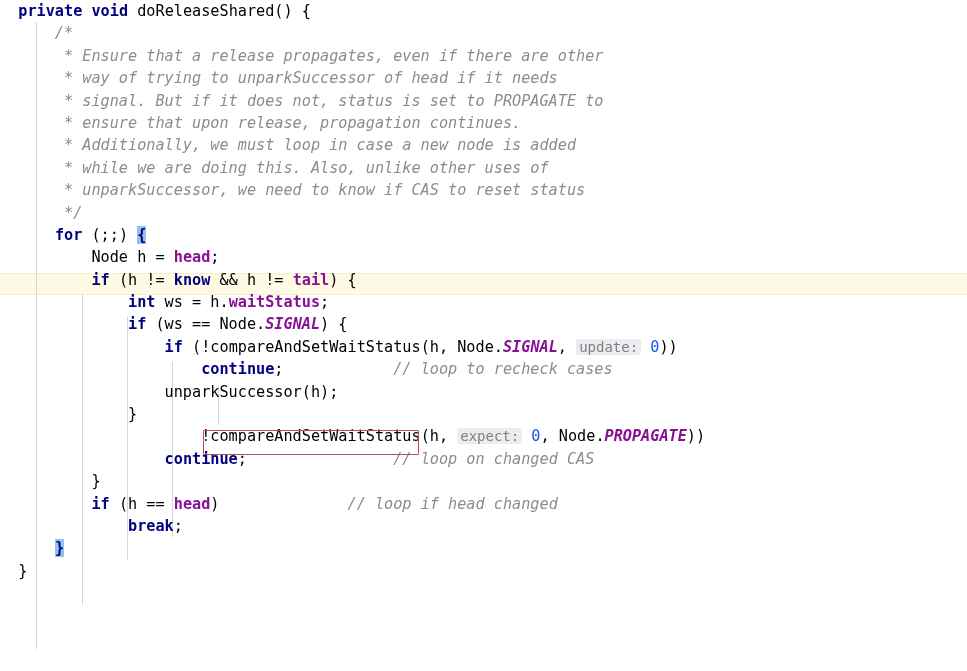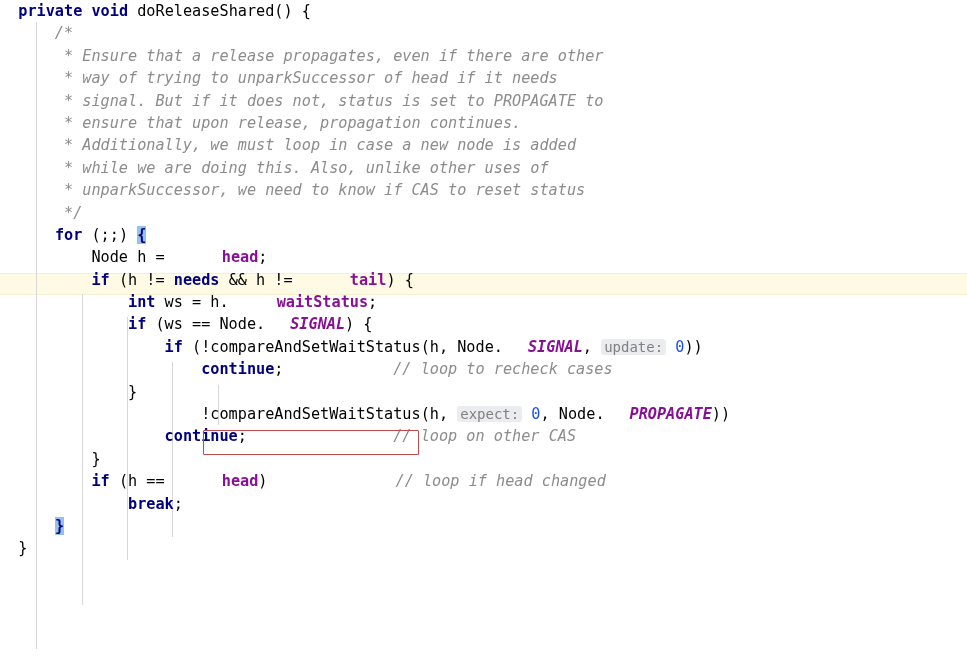--- a/index.html
+++ b/index.html
@@ -58,22 +58,22 @@
     line-height: 22.4px;
     white-space: pre;
     font-size: 15.2px;
     font-family: "DejaVu Sans Mono", "Liberation Mono", monospace;
     color: #000000;
     letter-spacing: 0px;
   }
 
   
   .kw        { color: #000080; font-weight: bold; }
-  .field     { color: #871094; font-weight: bold; margin-left: 48px; }
-  .static-f  { color: #871094; font-weight: bold; font-style: italic; margin-left: 25px; }
+  .field     { color: #871094; font-weight: bold; }
+  .static-f  { color: #871094; font-weight: bold; font-style: italic; }
   .static-m  { color: #000000; }
   .num       { color: #1750eb; }
   .plain     { color: #000000; }
   .comment   { color: #8c8c8c; font-style: italic; }
 
   
   .brace-match {
     background: #93c3eb;
     color: #000080;
     font-weight: bold;
@@ -127,37 +127,38 @@
     <div class="line"><span class="comment">       * ensure that upon release, propagation continues.</span></div>
     <div class="line"><span class="comment">       * Additionally, we must loop in case a new node is added</span></div>
     <div class="line"><span class="comment">       * while we are doing this. Also, unlike other uses of</span></div>
     <div class="line"><span class="comment">       * unparkSuccessor, we need to know if CAS to reset status</span></div>
     <div class="line"><span class="comment">       */</span></div>
 
     <div class="line"><span class="plain">      </span><span class="kw">for</span> <span class="plain">(;;) </span><span class="brace-match">{</span></div>
 
     <div class="line"><span class="plain">          Node h = </span><span class="field">head</span><span class="plain">;</span></div>
 
-    <div class="line"><span class="plain">          </span><span class="kw">if</span> <span class="plain">(h != </span><span class="kw">needs</span> <span class="plain">&amp;&amp; h != </span><span class="field">tail</span><span class="plain">) {</span></div>
+    <div class="line"><span class="plain">          </span><span class="kw">if</span> <span class="plain">(h != </span><span class="kw">know</span> <span class="plain">&amp;&amp; h != </span><span class="field">tail</span><span class="plain">) {</span></div>
 
     <div class="line"><span class="plain">              </span><span class="kw">int</span> <span class="plain">ws = h.</span><span class="field">waitStatus</span><span class="plain">;</span></div>
 
     <div class="line"><span class="plain">              </span><span class="kw">if</span> <span class="plain">(ws == Node.</span><span class="static-f">SIGNAL</span><span class="plain">) {</span></div>
 
     <div class="line"><span class="plain">                  </span><span class="kw">if</span> <span class="plain">(!</span><span class="static-m">compareAndSetWaitStatus</span><span class="plain">(h, Node.</span><span class="static-f">SIGNAL</span><span class="plain">, </span><span class="inlay">update:</span><span class="num"> 0</span><span class="plain">))</span></div>
 
     <div class="line"><span class="plain">                      </span><span class="kw">continue</span><span class="plain">;            </span><span class="comment">// loop to recheck cases</span></div>
 
+    <div class="line"><span class="plain">                  unparkSuccessor(h);</span></div>
 
     <div class="line"><span class="plain">              }</span></div>
 
 
     <div class="line"><span class="plain">                      !</span><span class="static-m">compareAndSetWaitStatus</span><span class="plain">(h, </span><span class="inlay">expect:</span><span class="num"> 0</span><span class="plain">, Node.</span><span class="static-f">PROPAGATE</span><span class="plain">))</span></div>
 
-    <div class="line"><span class="plain">                  </span><span class="kw">continue</span><span class="plain">;                </span><span class="comment">// loop on other CAS</span></div>
+    <div class="line"><span class="plain">                  </span><span class="kw">continue</span><span class="plain">;                </span><span class="comment">// loop on changed CAS</span></div>
 
     <div class="line"><span class="plain">          }</span></div>
 
     <div class="line"><span class="plain">          </span><span class="kw">if</span> <span class="plain">(h == </span><span class="field">head</span><span class="plain">)              </span><span class="comment">// loop if head changed</span></div>
 
     <div class="line"><span class="plain">              </span><span class="kw">break</span><span class="plain">;</span></div>
 
     <div class="line"><span class="plain">      </span><span class="brace-match">}</span></div>
 
     <div class="line"><span class="plain">  }</span></div>

